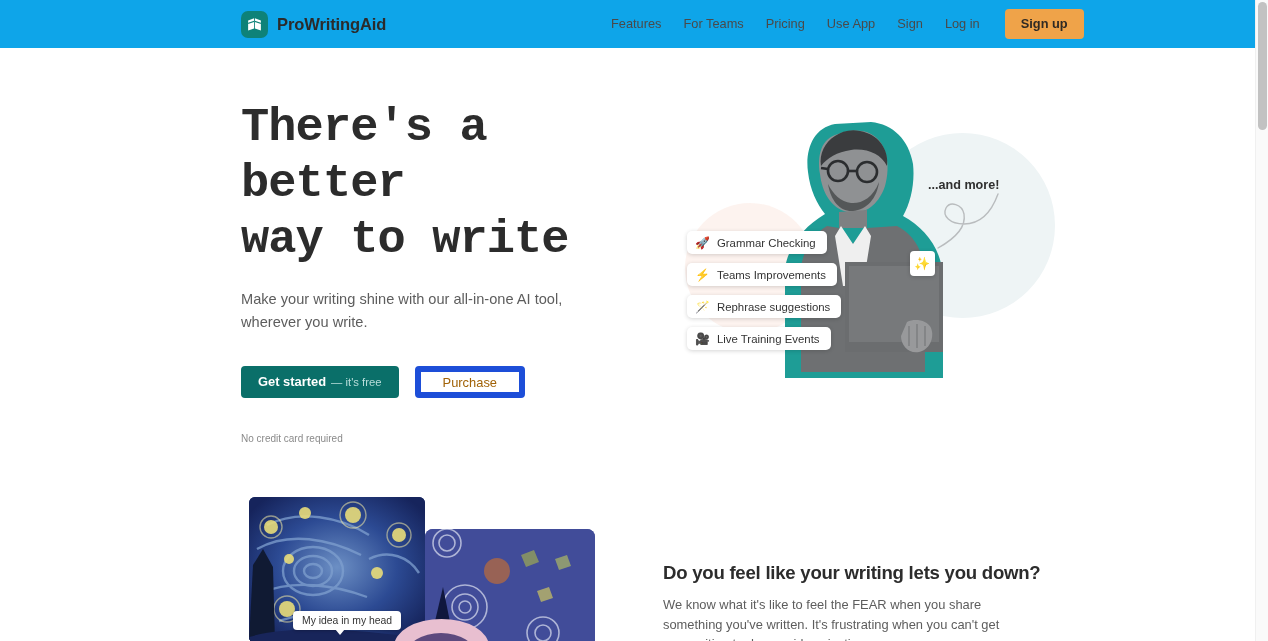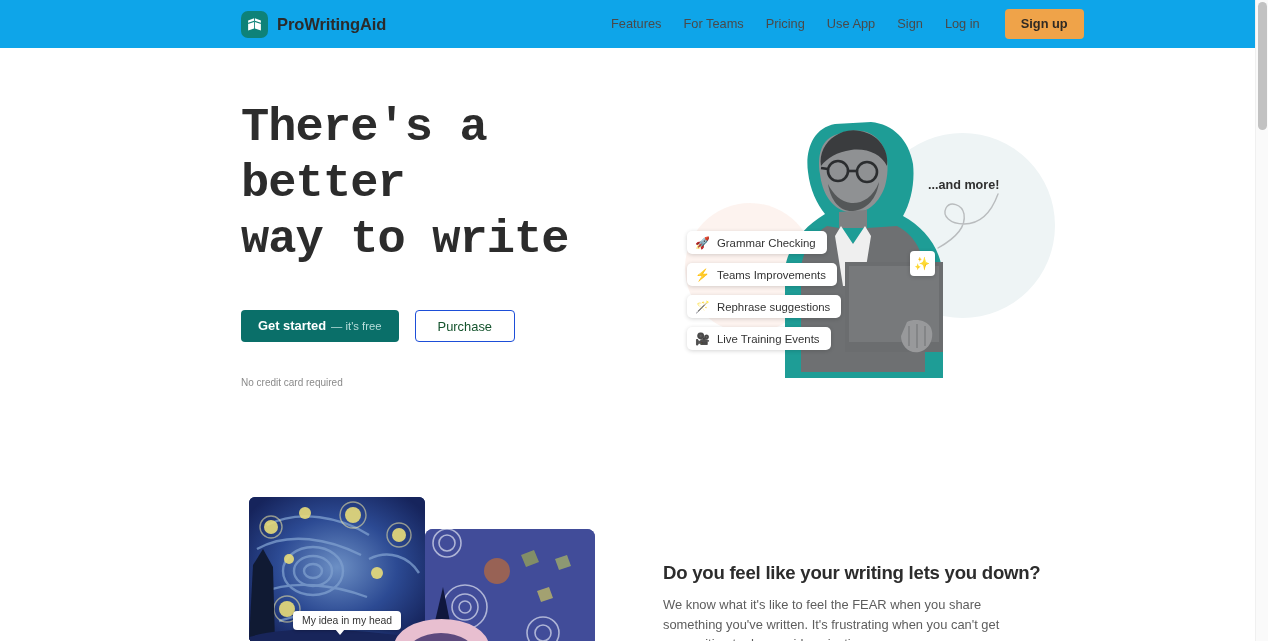--- a/index.html
+++ b/index.html
@@ -118,21 +118,21 @@
 
   .hero-sub {
     margin-top: 20px;
     font-size: 14.6px;
     line-height: 23px;
     color: #5d5d5d;
     width: 330px;
   }
 
   .hero-actions {
-    margin-top: 42px;
+    margin-top: 32px;
     display: flex;
     align-items: center;
     gap: 16px;
   }
 
   .btn-primary {
     background: #0A6F69;
     border: none;
     border-radius: 4px;
     padding: 0 17px;
@@ -151,25 +151,25 @@
     white-space: nowrap;
   }
   .btn-primary .sublbl {
     color: #b9dedb;
     font-size: 11.3px;
     white-space: nowrap;
   }
 
   .btn-secondary {
     background: #ffffff;
-    border: 1px solid #1d4ed8;
+    border: 6px solid #1d4ed8;
     border-radius: 4px;
     height: 32px;
     padding: 0 22px;
-    color: #14532d;
+    color: #a16207;
     font-size: 12.9px;
     cursor: pointer;
     font-family: inherit;
     white-space: nowrap;
   }
 
   .hero-note {
     margin-top: 35px;
     font-size: 10px;
     color: #8a8a8a;
@@ -422,20 +422,21 @@
       <a class="nav-link" href="#">Use App</a>
       <a class="nav-link" href="#">Sign</a>
       <a class="nav-link" href="#">Log in</a>
       <button class="signup-btn">Sign up</button>
     </nav>
   </header>
 
   <section class="hero-copy">
     <h1 class="hero-title">There's a better
 way to write</h1>
+    <p class="hero-sub">Make your writing shine with our all-in-one AI tool, wherever you write.</p>
 
     <div class="hero-actions">
       <button class="btn-primary">
         <span class="lbl">Get started</span>
         <span class="sublbl">— it's free</span>
       </button>
       <button class="btn-secondary">Purchase</button>
     </div>
 
     <p class="hero-note">No credit card required</p>

